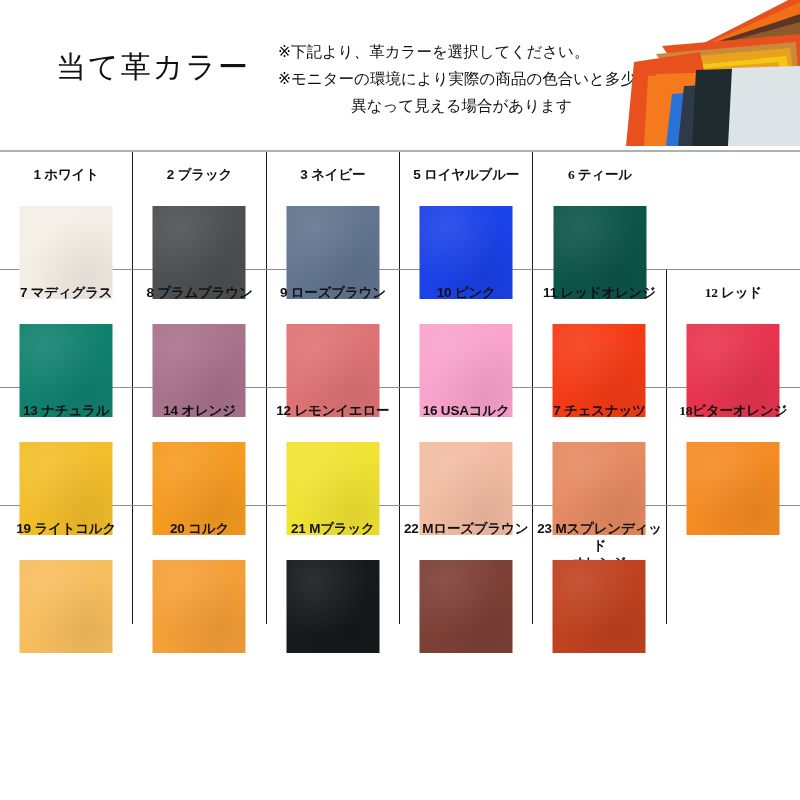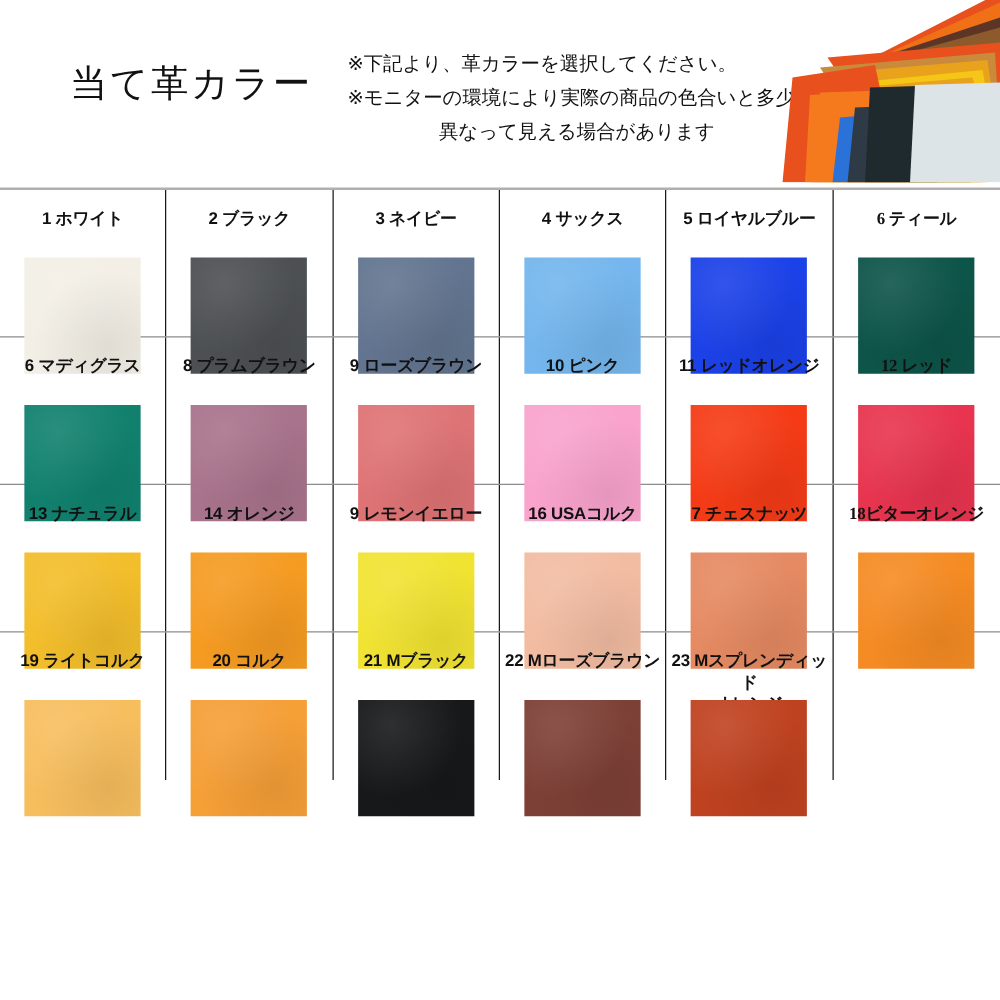--- a/index.html
+++ b/index.html
@@ -159,36 +159,32 @@
     </div>
     <div class="grid-cell">
       <div class="swatch-label">2 ブラック</div>
       <div class="swatch" style="background-color: rgb(77, 80, 83); background-image: radial-gradient(circle at 28% 22%, rgba(255, 255, 255, 0.1), rgba(255, 255, 255, 0) 58%), radial-gradient(circle at 72% 76%, rgba(0, 0, 0, 0.08), rgba(0, 0, 0, 0) 62%);"></div>
     </div>
     <div class="grid-cell">
       <div class="swatch-label">3 ネイビー</div>
       <div class="swatch" style="background-color: rgb(98, 116, 143); background-image: radial-gradient(circle at 28% 22%, rgba(255, 255, 255, 0.1), rgba(255, 255, 255, 0) 58%), radial-gradient(circle at 72% 76%, rgba(0, 0, 0, 0.08), rgba(0, 0, 0, 0) 62%);"></div>
     </div>
     <div class="grid-cell">
-      <div class="swatch-label">4 サックス</div>
-      <div class="swatch" style="background-color: rgb(116, 182, 237); background-image: radial-gradient(circle at 28% 22%, rgba(255, 255, 255, 0.1), rgba(255, 255, 255, 0) 58%), radial-gradient(circle at 72% 76%, rgba(0, 0, 0, 0.08), rgba(0, 0, 0, 0) 62%);"></div>
-    </div>
-    <div class="grid-cell">
       <div class="swatch-label">5 ロイヤルブルー</div>
       <div class="swatch" style="background-color: rgb(27, 65, 232); background-image: radial-gradient(circle at 28% 22%, rgba(255, 255, 255, 0.1), rgba(255, 255, 255, 0) 58%), radial-gradient(circle at 72% 76%, rgba(0, 0, 0, 0.08), rgba(0, 0, 0, 0) 62%);"></div>
     </div>
     <div class="grid-cell">
       <div class="swatch-label">6 ティール</div>
       <div class="swatch" style="background-color: rgb(13, 84, 73); background-image: radial-gradient(circle at 28% 22%, rgba(255, 255, 255, 0.1), rgba(255, 255, 255, 0) 58%), radial-gradient(circle at 72% 76%, rgba(0, 0, 0, 0.08), rgba(0, 0, 0, 0) 62%);"></div>
     </div>
   </div>
 
   <div class="grid-row">
     <div class="grid-cell">
-      <div class="swatch-label">6 マディグラス</div>
+      <div class="swatch-label">7 マディグラス</div>
       <div class="swatch" style="background-color: rgb(17, 129, 110); background-image: radial-gradient(circle at 28% 22%, rgba(255, 255, 255, 0.1), rgba(255, 255, 255, 0) 58%), radial-gradient(circle at 72% 76%, rgba(0, 0, 0, 0.08), rgba(0, 0, 0, 0) 62%);"></div>
     </div>
     <div class="grid-cell">
       <div class="swatch-label">8 プラムブラウン</div>
       <div class="swatch" style="background-color: rgb(168, 115, 140); background-image: radial-gradient(circle at 28% 22%, rgba(255, 255, 255, 0.1), rgba(255, 255, 255, 0) 58%), radial-gradient(circle at 72% 76%, rgba(0, 0, 0, 0.08), rgba(0, 0, 0, 0) 62%);"></div>
     </div>
     <div class="grid-cell">
       <div class="swatch-label">9 ローズブラウン</div>
       <div class="swatch" style="background-color: rgb(222, 115, 117); background-image: radial-gradient(circle at 28% 22%, rgba(255, 255, 255, 0.1), rgba(255, 255, 255, 0) 58%), radial-gradient(circle at 72% 76%, rgba(0, 0, 0, 0.08), rgba(0, 0, 0, 0) 62%);"></div>
     </div>
@@ -209,21 +205,21 @@
   <div class="grid-row">
     <div class="grid-cell">
       <div class="swatch-label">13 ナチュラル</div>
       <div class="swatch" style="background-color: rgb(243, 190, 43); background-image: radial-gradient(circle at 28% 22%, rgba(255, 255, 255, 0.1), rgba(255, 255, 255, 0) 58%), radial-gradient(circle at 72% 76%, rgba(0, 0, 0, 0.08), rgba(0, 0, 0, 0) 62%);"></div>
     </div>
     <div class="grid-cell">
       <div class="swatch-label">14 オレンジ</div>
       <div class="swatch" style="background-color: rgb(245, 155, 34); background-image: radial-gradient(circle at 28% 22%, rgba(255, 255, 255, 0.1), rgba(255, 255, 255, 0) 58%), radial-gradient(circle at 72% 76%, rgba(0, 0, 0, 0.08), rgba(0, 0, 0, 0) 62%);"></div>
     </div>
     <div class="grid-cell">
-      <div class="swatch-label">9 レモンイエロー</div>
+      <div class="swatch-label">12 レモンイエロー</div>
       <div class="swatch" style="background-color: rgb(241, 227, 50); background-image: radial-gradient(circle at 28% 22%, rgba(255, 255, 255, 0.1), rgba(255, 255, 255, 0) 58%), radial-gradient(circle at 72% 76%, rgba(0, 0, 0, 0.08), rgba(0, 0, 0, 0) 62%);"></div>
     </div>
     <div class="grid-cell">
       <div class="swatch-label">16 USAコルク</div>
       <div class="swatch" style="background-color: rgb(242, 188, 162); background-image: radial-gradient(circle at 28% 22%, rgba(255, 255, 255, 0.1), rgba(255, 255, 255, 0) 58%), radial-gradient(circle at 72% 76%, rgba(0, 0, 0, 0.08), rgba(0, 0, 0, 0) 62%);"></div>
     </div>
     <div class="grid-cell">
       <div class="swatch-label">7 チェスナッツ</div>
       <div class="swatch" style="background-color: rgb(229, 138, 98); background-image: radial-gradient(circle at 28% 22%, rgba(255, 255, 255, 0.1), rgba(255, 255, 255, 0) 58%), radial-gradient(circle at 72% 76%, rgba(0, 0, 0, 0.08), rgba(0, 0, 0, 0) 62%);"></div>
     </div>

